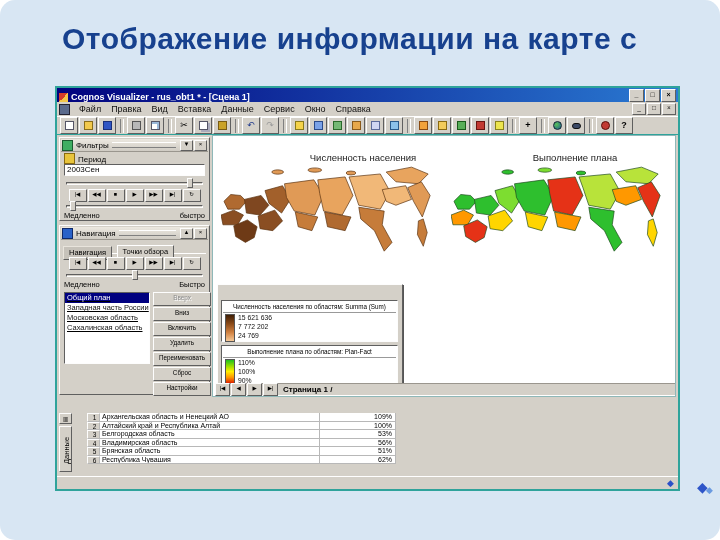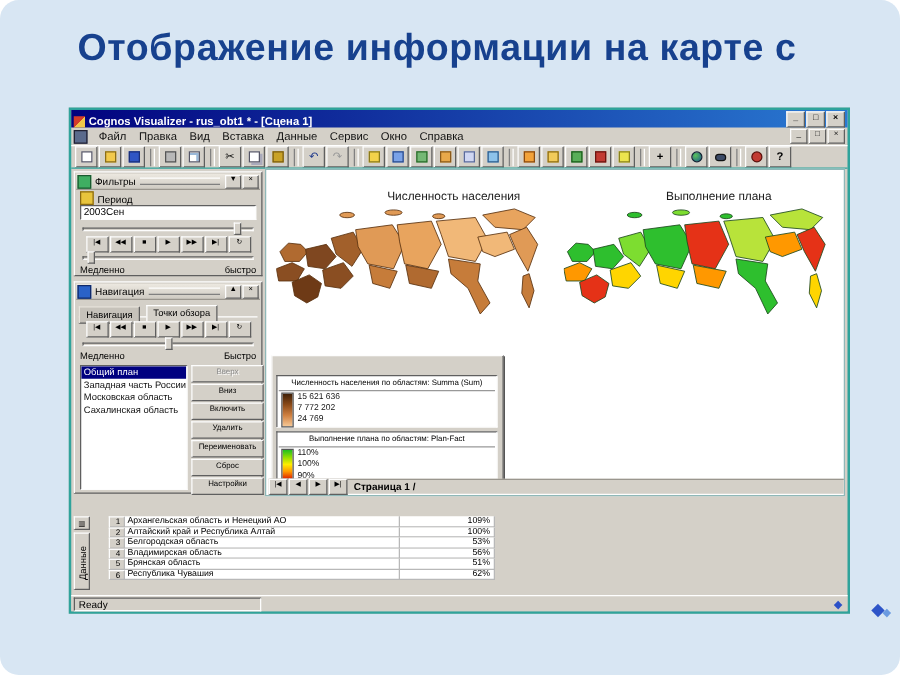--- a/index.html
+++ b/index.html
@@ -292,21 +292,21 @@
           <span class="pbtn raised">↻</span>
         </div>
         <div class="abs" style="left:4px;top:44px;width:141px;height:10px;">
           <span class="abs groove sunken" style="background:#d4d0c8;"></span>
           <span class="abs thumb raised" style="left:48%;"></span>
         </div>
         <div class="abs sliderlbls" style="left:2px;top:54px;width:145px;">
           <span>Медленно</span>
           <span>Быстро</span>
         </div>
-        <div class="abs vlist sunken" style="left:4px;top:66px;width:86px;height:100px;">
+        <div class="abs vlist sunken" style="left:4px;top:66px;width:86px;height:72px;text-decoration:underline;">
           <div class="li sel">Общий план</div>
           <div class="li">Западная часть России</div>
           <div class="li">Московская область</div>
           <div class="li">Сахалинская область</div>
         </div>
         <div class="abs" style="left:93px;top:66px;width:56px;">
           <div class="sbtn raised dis">Вверх</div>
           <div class="sbtn raised">Вниз</div>
           <div class="sbtn raised">Включить</div>
           <div class="sbtn raised">Удалить</div>
@@ -428,21 +428,20 @@
           </div>
           <div class="trow">
             <span class="cell ncell raised" style="width:13px;height:8.5px;background:#d4d0c8;">6</span>
             <span class="cell" style="width:220px;height:8.5px;">Республика Чувашия</span>
             <span class="cell" style="width:76px;height:8.5px;text-align:right;padding-right:3px;">62%</span>
           </div>
         </div>
       </div>
 
       <div class="abs statusbar" style="left:0;right:0;bottom:0;height:13px;background:#d4d0c8;border-top:1px solid #fff;">
-        <span class="sunken" style="background:#d4d0c8;height:11px;width:150px;margin-left:2px;font-size:8px;line-height:10px;padding-left:3px;box-sizing:border-box;">Ready</span>
         <span style="margin-left:auto;margin-right:4px;color:#2b50c8;font-size:9px;">◆</span>
       </div>
 
     </div>
   </div>
 
   <span class="deco">◆</span>
   <span class="deco2">◆</span>
 </div>
 

